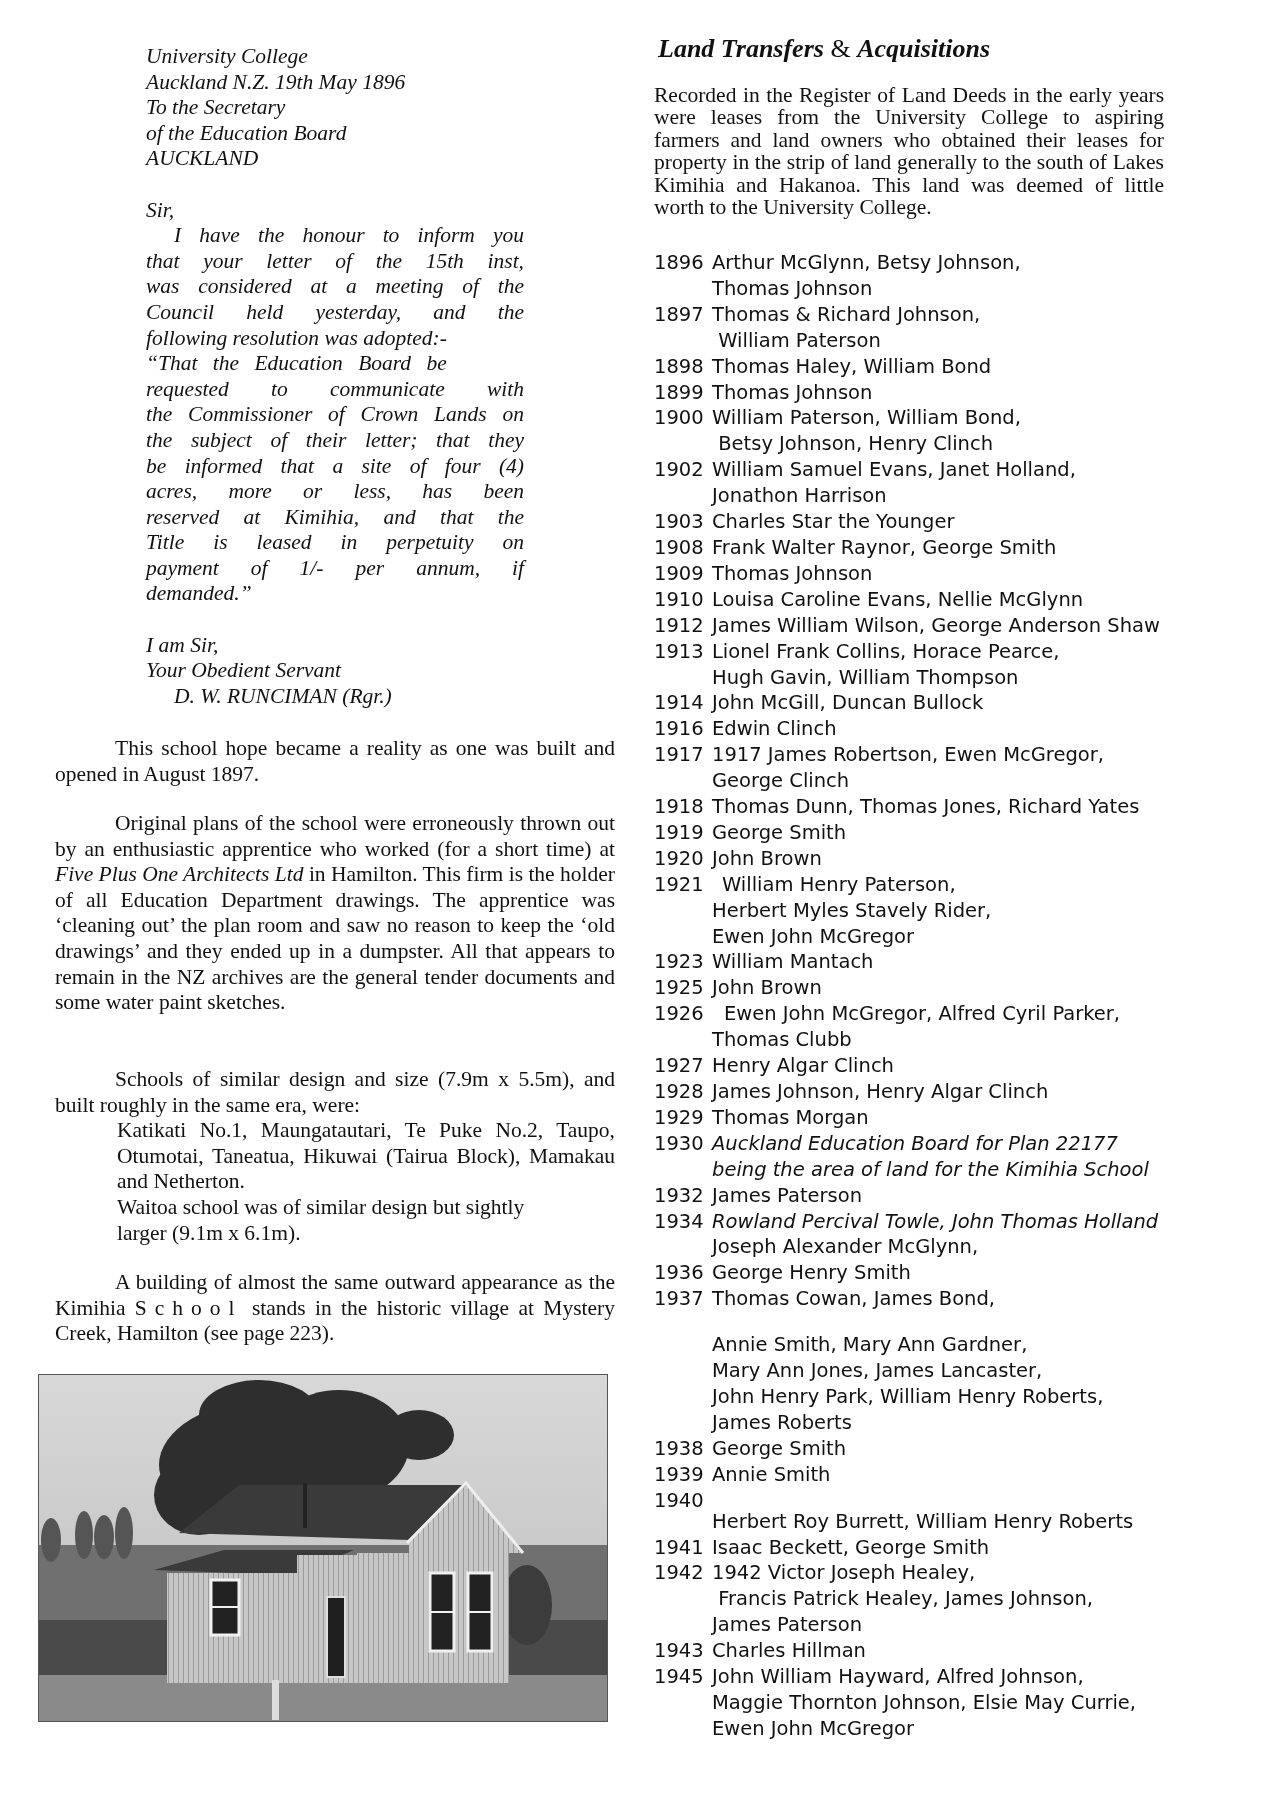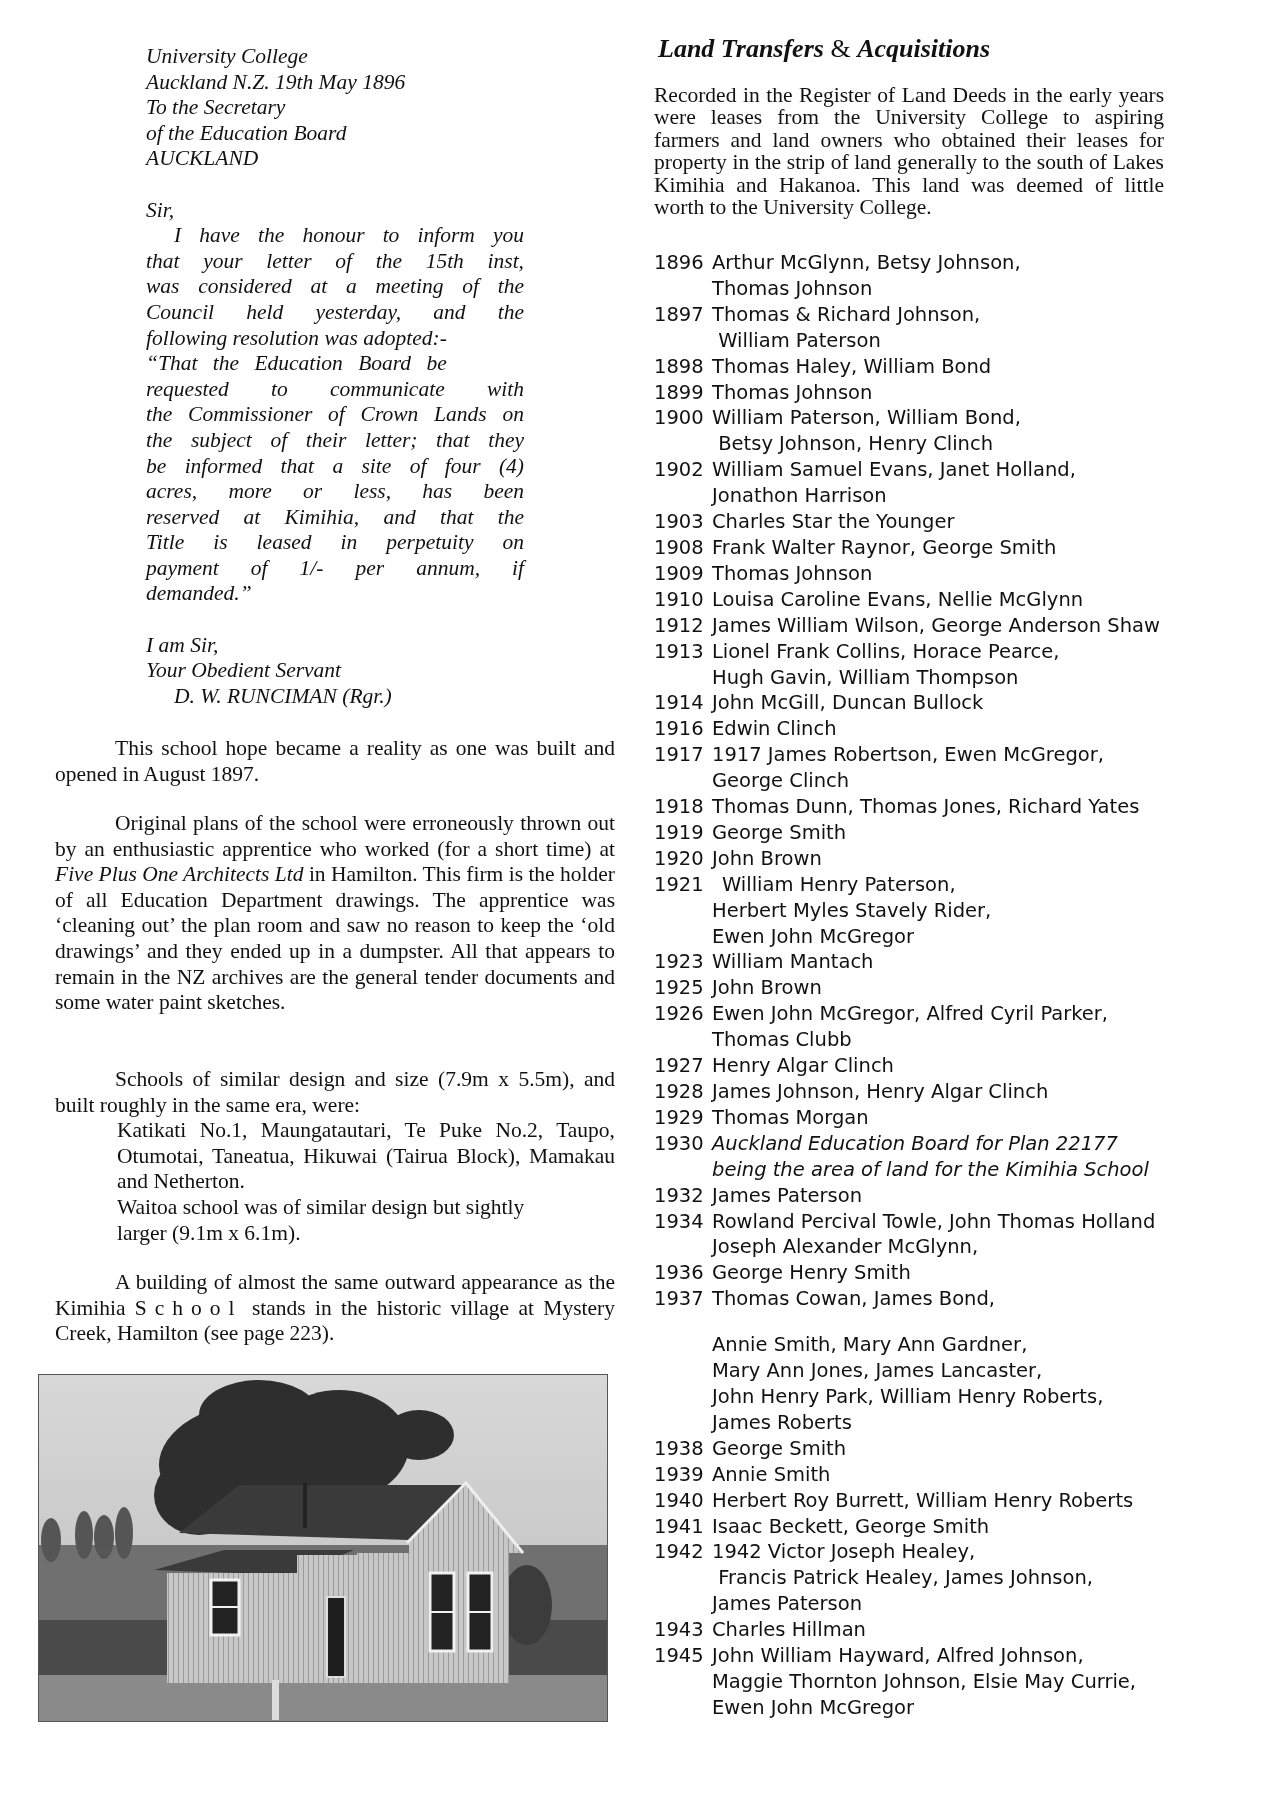--- a/index.html
+++ b/index.html
@@ -292,21 +292,21 @@
     </div>
     <div class="deed">
       <span class="yr">1925</span>
       <span class="names">
         <span style="white-space: pre;">John Brown</span>
       </span>
     </div>
     <div class="deed">
       <span class="yr">1926</span>
       <span class="names">
-        <span style="white-space: pre;">Ewen John McGregor, Alfred Cyril Parker,</span>
+        <span style="white-space: pre; margin-left: 12px;">Ewen John McGregor, Alfred Cyril Parker,</span>
         <span style="white-space: pre;">Thomas Clubb</span>
       </span>
     </div>
     <div class="deed">
       <span class="yr">1927</span>
       <span class="names">
         <span style="white-space: pre;">Henry Algar Clinch</span>
       </span>
     </div>
     <div class="deed">
@@ -330,21 +330,21 @@
     </div>
     <div class="deed">
       <span class="yr">1932</span>
       <span class="names">
         <span style="white-space: pre;">James Paterson</span>
       </span>
     </div>
     <div class="deed">
       <span class="yr">1934</span>
       <span class="names">
-        <span style="white-space: pre;">Rowland Percival Towle, John Thomas Holland</span>
+        <span style="white-space: pre; font-style: italic;">Rowland Percival Towle, John Thomas Holland</span>
         <span style="white-space: pre;">Joseph Alexander McGlynn,</span>
       </span>
     </div>
     <div class="deed">
       <span class="yr">1936</span>
       <span class="names">
         <span style="white-space: pre;">George Henry Smith</span>
       </span>
     </div>
     <div class="deed">
@@ -365,21 +365,21 @@
     </div>
     <div class="deed">
       <span class="yr">1939</span>
       <span class="names">
         <span style="white-space: pre;">Annie Smith</span>
       </span>
     </div>
     <div class="deed">
       <span class="yr">1940</span>
       <span class="names">
-        <span style="white-space: pre;">Herbert Roy Burrett, William Henry Roberts</span>
+        <span style="white-space: pre; margin-top: 21px;">Herbert Roy Burrett, William Henry Roberts</span>
       </span>
     </div>
     <div class="deed">
       <span class="yr">1941</span>
       <span class="names">
         <span style="white-space: pre;">Isaac Beckett, George Smith</span>
       </span>
     </div>
     <div class="deed">
       <span class="yr">1942</span>

